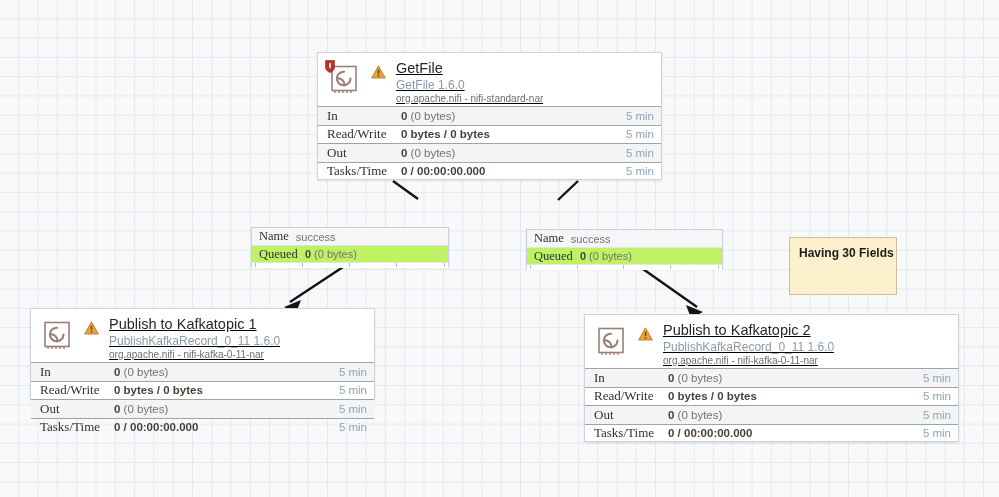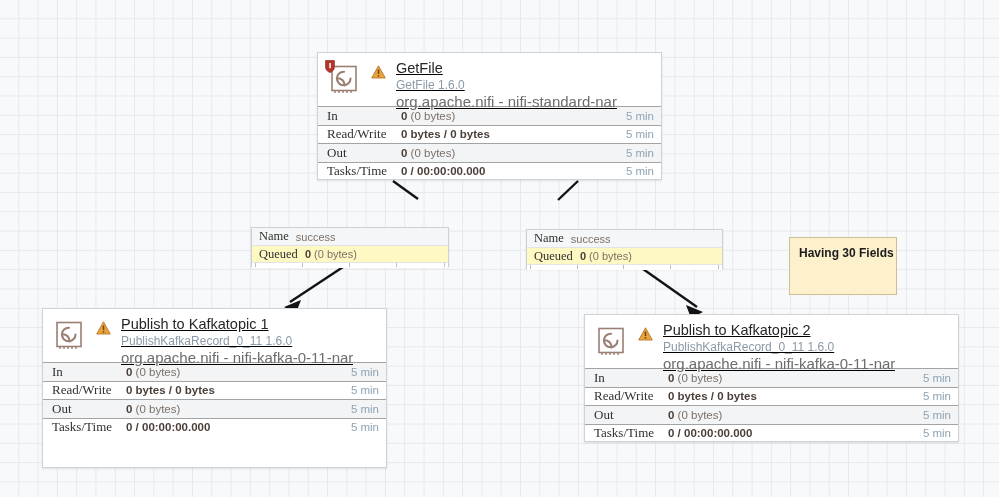--- a/index.html
+++ b/index.html
@@ -85,21 +85,21 @@
   }
   .proc-type {
     font-family: "Liberation Sans", sans-serif;
     font-size: 12px;
     color: #8a9aa8;
     margin-top: 2px;
     white-space: nowrap;
   }
   .proc-bundle {
     font-family: "Liberation Sans", sans-serif;
-    font-size: 15px;
+    font-size: 10px;
     color: #6d6d6d;
     margin-top: 2px;
     white-space: nowrap;
   }
 
   .stat-row {
     display: flex;
     align-items: center;
     height: 18.5px;
     border-top: 1px solid #a3a3a3;
@@ -146,21 +146,21 @@
   }
   .conn-row {
     display: flex;
     align-items: center;
     height: 17px;
     padding: 0 7px;
     box-sizing: border-box;
     background: #f5f6f7;
   }
   .conn-row.second {
-    background: #fef9c3;
+    background: #bef264;
     border-top: 1px solid #e2e5e8;
   }
   .conn-key {
     font-family: "Liberation Serif", serif;
     font-size: 12.5px;
     color: #303030;
     margin-right: 7px;
     white-space: nowrap;
   }
   .conn-val {
@@ -321,21 +321,21 @@
       <span class="stat-value"><b>0</b><span> (0 bytes)</span></span>
       <span class="stat-time">5 min</span>
     </div>
     <div class="stat-row">
       <span class="stat-label">Tasks/Time</span>
       <span class="stat-value"><b>0 / 00:00:00.000</b><span></span></span>
       <span class="stat-time">5 min</span>
     </div>
   </div>
 
-  <div class="processor" id="proc-kafka1" style="left:42px; top:308px; width:345px; height:160px;">
+  <div class="processor" id="proc-kafka1" style="left:30px; top:308px; width:345px; height:92px;">
     <div class="proc-head">
       <div class="chip-icon">
         <svg viewBox="0 0 34 34">
           <rect x="5" y="4.5" width="24" height="24" fill="#ffffff" stroke="#9b7f74" stroke-width="1.6"></rect>
           <g stroke="#9b7f74" stroke-width="1.4">
             <line x1="8" y1="28.5" x2="8" y2="31"></line>
             <line x1="12" y1="28.5" x2="12" y2="31"></line>
             <line x1="16" y1="28.5" x2="16" y2="31"></line>
             <line x1="20" y1="28.5" x2="20" y2="31"></line>
             <line x1="24" y1="28.5" x2="24" y2="31"></line>

